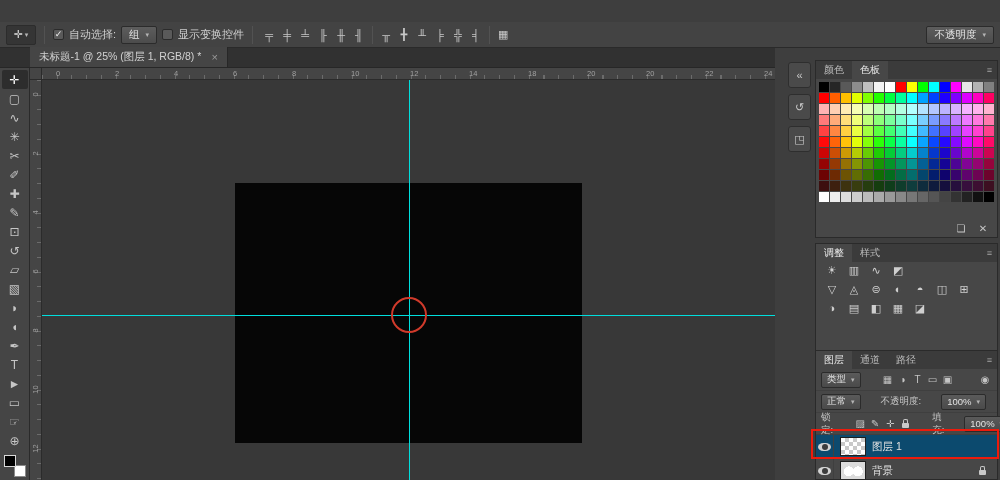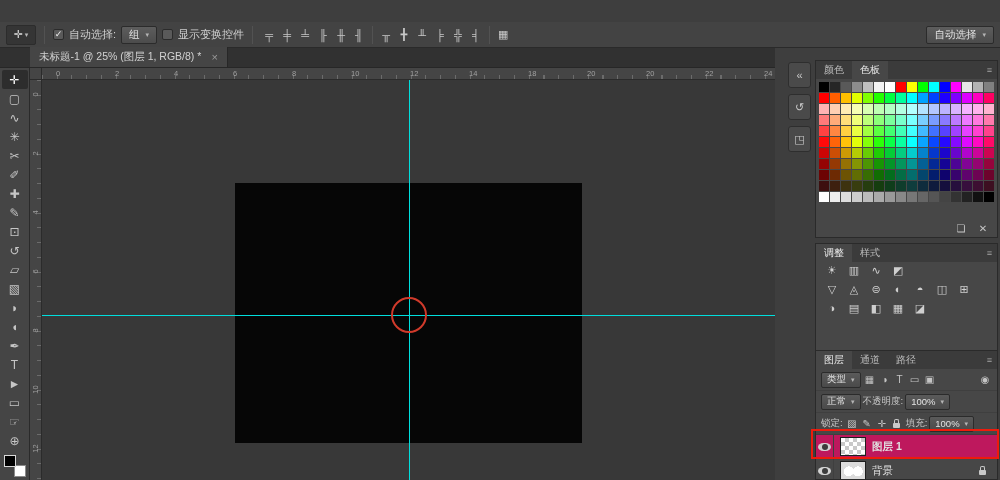--- a/index.html
+++ b/index.html
@@ -56,28 +56,28 @@
 .panel-header{height:18px;min-height:18px;background:#3b3b3b;display:flex;font-size:10px;color:#bdbdbd;}
 .ptab{padding:0 8px;display:flex;align-items:center;}
 .ptab.active{background:#474747;color:#ececec;}
 .pmenu{margin-left:auto;align-self:center;padding:0 5px;font-size:9px;color:#a5a5a5;}
 .swatch-grid{padding:3px;display:flex;flex-wrap:wrap;gap:1px;align-content:flex-start;}
 .swatch{width:10px;height:10px;}
 .swatch-footer{margin-top:auto;display:flex;justify-content:flex-end;gap:8px;padding:1px 7px 3px;font-size:9px;color:#b5b5b5;}
 .adj-label{font-size:10px;color:#cfcfcf;padding:4px 8px 3px;}
 .adj-row{display:flex;gap:4px;padding:0 7px;margin-bottom:3px;}
 .adj-icon{width:18px;height:16px;display:flex;align-items:center;justify-content:center;font-size:11px;color:#cfcfcf;}
-.layer-ctl{display:flex;align-items:center;gap:2px;padding:0 5px;height:22px;min-height:22px;font-size:9.5px;color:#c9c9c9;border-bottom:1px solid #3f3f3f;}
+.layer-ctl{display:flex;align-items:center;gap:20px;padding:0 5px;height:22px;min-height:22px;font-size:9.5px;color:#c9c9c9;border-bottom:1px solid #3f3f3f;}
 .mini-dd{height:16px;background:linear-gradient(#5a5a5a,#4a4a4a);border:1px solid #2b2b2b;border-radius:2px;display:flex;align-items:center;gap:5px;padding:0 5px;font-size:9.5px;color:#e2e2e2;white-space:nowrap;}
 .mini-icon{width:14px;text-align:center;font-size:10px;color:#c5c5c5;}
 .filter-icons,.lock-icons{display:flex;align-items:center;gap:1px;}
 .toggle-right{margin-left:auto;}
 #layer-list{flex:1;overflow:hidden;}
 .layer-row{height:24px;display:flex;align-items:center;gap:6px;padding-left:0;font-size:10.5px;color:#e0e0e0;border-bottom:1px solid #404040;}
-.layer-row.selected{background:#be185d;font-weight:bold;}
+.layer-row.selected{background:#0c4a6e;}
 .eye-wrap{width:18px;height:100%;display:flex;align-items:center;justify-content:center;border-right:1px solid #3f3f3f;}
 .eye{position:relative;width:13px;height:8px;background:#d4d4d4;border-radius:50%/60%;display:inline-block;}
 .eye:after{content:"";position:absolute;left:3.5px;top:1px;width:6px;height:6px;background:#3c3c3c;border-radius:50%;}
 .thumb{width:26px;height:19px;border:1px solid #1e1e1e;display:inline-block;}
 .thumb.checker{background:repeating-conic-gradient(#c9c9c9 0 25%,#ffffff 0 50%) 0 0/8px 8px;}
 .thumb.circles{background-color:#dcdcdc;background-image:radial-gradient(circle 5px at 32% 55%,#ffffff 98%,transparent),radial-gradient(circle 5px at 70% 55%,#ffffff 98%,transparent);}
 .grow{flex:1;}
 .lock-wrap{display:inline-flex;align-items:center;justify-content:center;width:14px;padding-top:3px;}
 .layer-row .lock-wrap{margin-right:8px;}
 .lock{display:inline-block;position:relative;width:7px;height:5px;background:#c9c9c9;border-radius:1px;}
@@ -117,21 +117,21 @@
         <div class="align-btn">╋</div>
         <div class="align-btn">╨</div>
         <div class="align-btn">╞</div>
         <div class="align-btn">╬</div>
         <div class="align-btn">╡</div>
         <div class="vsep"></div>
         <div class="align-btn">▦</div>
       </div>
     <div class="spacer"></div>
     <div class="dropdown">
-      <span>自动选择</span>
+      <span>不透明度</span>
       <span class="dd-caret">▾</span>
     </div>
   </div>
 
   <div class="tab-strip">
     <div class="doc-tab">
       <span>未标题-1 @ 25% (图层 1, RGB/8) *</span>
       <span class="tab-close">×</span>
     </div>
   </div>

